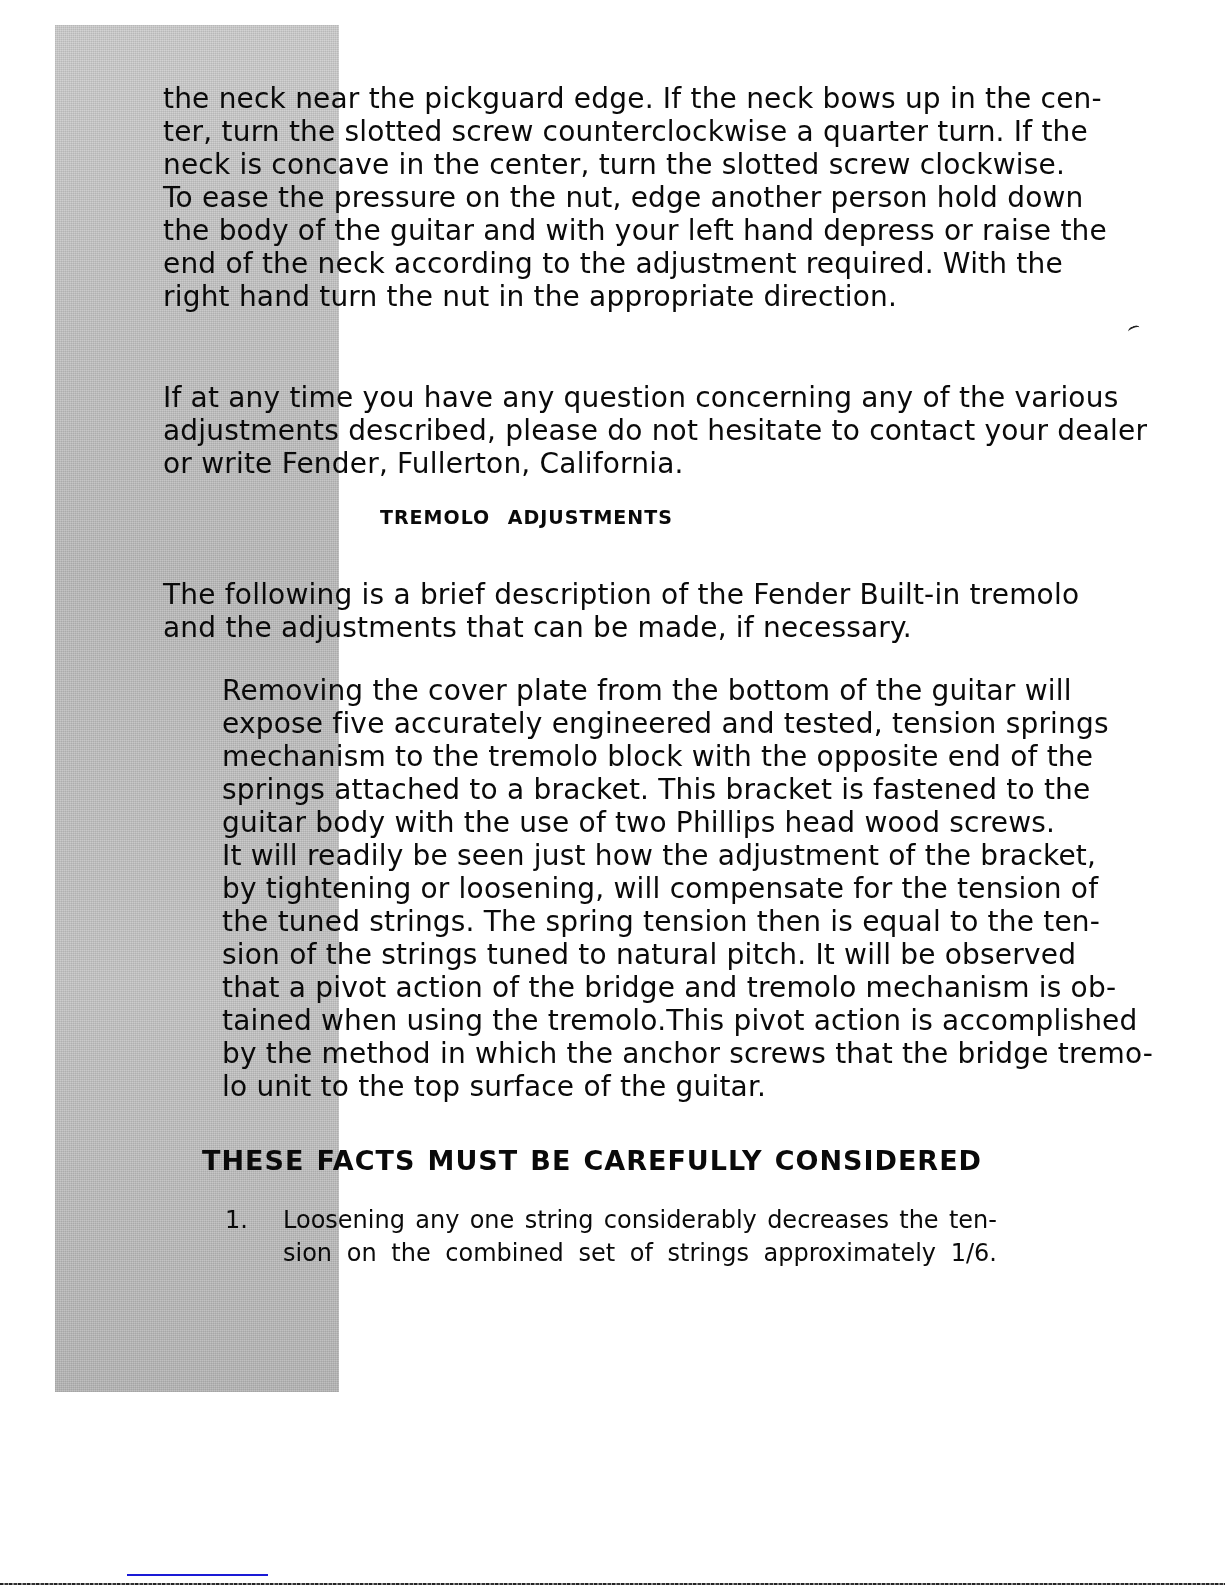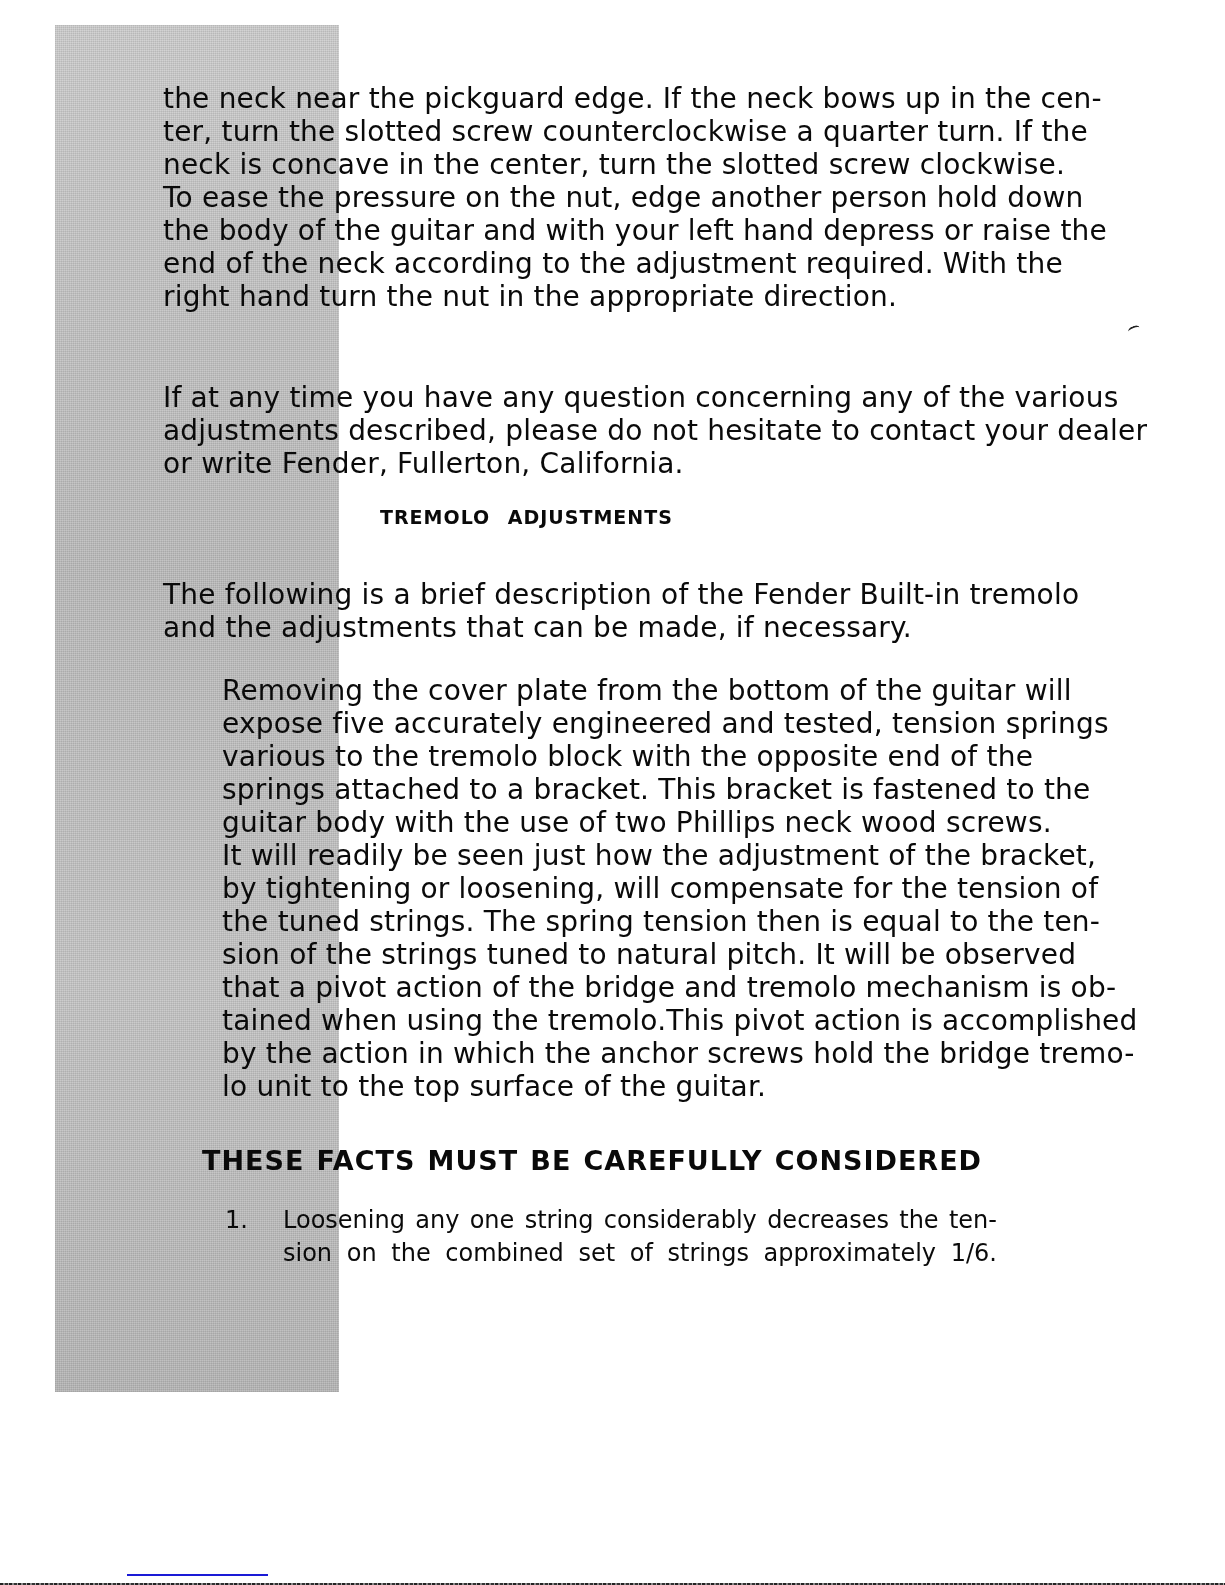--- a/index.html
+++ b/index.html
@@ -57,30 +57,30 @@
 <h2 class="h1">TREMOLO  ADJUSTMENTS</h2>
 
 <div class="para p3">
   <span class="line">The following is a brief description of the Fender Built-in tremolo</span>
   <span class="line last">and the adjustments that can be made, if necessary.</span>
 </div>
 
 <div class="para p4">
   <span class="line">Removing the cover plate from the bottom of the guitar will</span>
   <span class="line">expose five accurately engineered and tested, tension springs</span>
-  <span class="line">various to the tremolo block with the opposite end of the</span>
+  <span class="line">mechanism to the tremolo block with the opposite end of the</span>
   <span class="line">springs attached to a bracket.  This bracket is fastened to the</span>
-  <span class="line">guitar body with the use of two Phillips neck wood screws.</span>
+  <span class="line">guitar body with the use of two Phillips head wood screws.</span>
   <span class="line">It will readily be seen just how the adjustment of the bracket,</span>
   <span class="line">by tightening or loosening, will compensate for the tension of</span>
   <span class="line">the tuned strings.  The spring tension then is equal to the ten-</span>
   <span class="line">sion of the strings tuned to natural pitch.  It will be observed</span>
   <span class="line">that a pivot action of the bridge and tremolo mechanism is ob-</span>
   <span class="line">tained when using the tremolo.This pivot action is accomplished</span>
-  <span class="line">by the action in which the anchor screws hold the bridge tremo-</span>
+  <span class="line">by the method in which the anchor screws that the bridge tremo-</span>
   <span class="line last">lo unit to the top surface of the guitar.</span>
 </div>
 
 <h2 class="h2">THESE FACTS MUST BE CAREFULLY CONSIDERED</h2>
 
 <div class="list-item">
   <span class="list-num">1.</span>
   <div class="list-body">
     <span class="line">Loosening any one string considerably decreases the ten-</span>
     <span class="line">sion on the combined set of strings approximately 1/6.</span>

